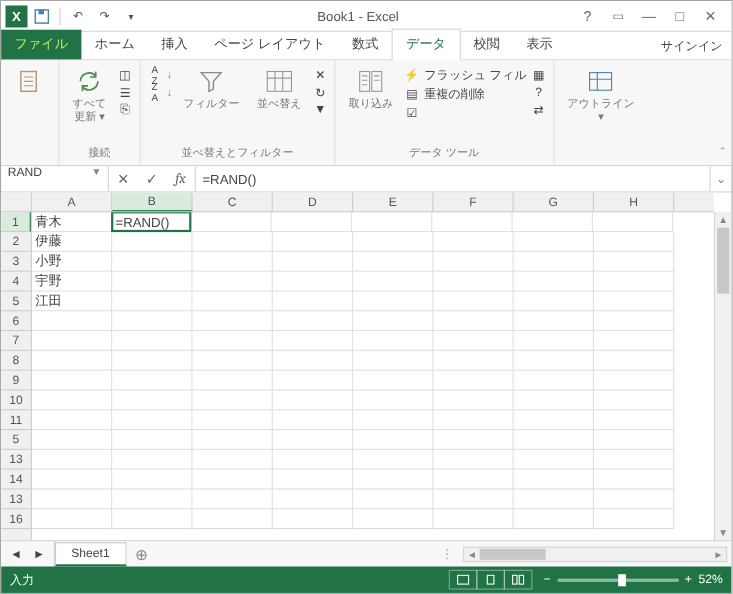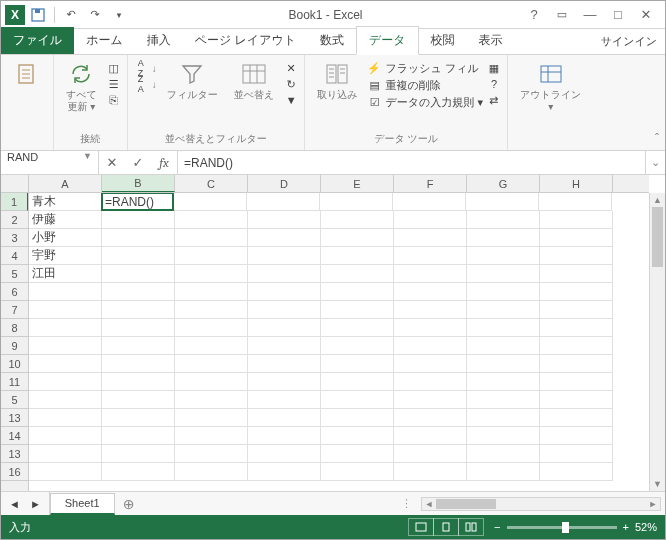--- a/index.html
+++ b/index.html
@@ -7,21 +7,21 @@
 .titlebar{height:28px;background:#fff;display:flex;align-items:center;border-bottom:1px solid #d4d4d4}
 .qat{display:flex;align-items:center;gap:2px;padding-left:4px}
 .qat .xl{width:20px;height:20px;background:#217346;color:#fff;display:flex;align-items:center;justify-content:center;font-weight:bold;font-size:12px}
 .qat .qatbtn{width:22px;height:22px;display:flex;align-items:center;justify-content:center;color:#555}
 .qat .sep{width:1px;height:16px;background:#ccc;margin:0 3px}
 .title{flex:1;text-align:center;font-size:12px;color:#555}
 .winbtns{display:flex;gap:2px;padding-right:6px}
 .winbtns div{width:26px;height:20px;display:flex;align-items:center;justify-content:center;color:#666;font-size:13px}
 .tabbar{height:26px;background:#fff;display:flex;align-items:flex-end;border-bottom:1px solid #d4d4d4;position:relative}
 .tab{padding:5px 12px 5px;font-size:12px;color:#444;cursor:pointer}
-.tab.file{background:#217346;color:#ffffff}
+.tab.file{background:#217346;color:#bef264}
 .tab.active{color:#217346;border:1px solid #d4d4d4;border-bottom:1px solid #fff;margin-bottom:-1px;background:#fff}
 .signin{position:absolute;right:8px;top:5px;font-size:11px;color:#444}
 .ribbon{height:96px;background:#f7f7f7;border-bottom:1px solid #d4d4d4;display:flex;position:relative}
 .rgroup{border-right:1px solid #e0e0e0;padding:4px 6px 2px;display:flex;flex-direction:column;align-items:center;justify-content:space-between}
 .rgroup .gbody{display:flex;align-items:flex-start;gap:4px;flex:1}
 .rgroup .glabel{font-size:10px;color:#777;padding:2px 0}
 .bigbtn{display:flex;flex-direction:column;align-items:center;justify-content:center;padding:2px 6px;gap:2px}
 .bigbtn .ico{width:28px;height:26px;display:flex;align-items:center;justify-content:center;font-size:20px;color:#888}
 .bigbtn .lbl{font-size:10px;text-align:center;line-height:12px;color:#777}
 .smallcol{display:flex;flex-direction:column;gap:2px;padding-top:2px}
@@ -200,21 +200,20 @@
         <div class="smallrow">
             <span class="si">⚡</span>
             <span>フラッシュ フィル</span>
           </div>
         <div class="smallrow">
             <span class="si">▤</span>
             <span>重複の削除</span>
           </div>
         <div class="smallrow">
             <span class="si">☑</span>
-            <span>データの入力規則 ▾</span>
           </div>
       </div>
       <div class="smallcol">
         <div class="smallrow">
             <span class="si">▦</span>
           </div>
         <div class="smallrow">
             <span class="si">?</span>
           </div>
         <div class="smallrow">

